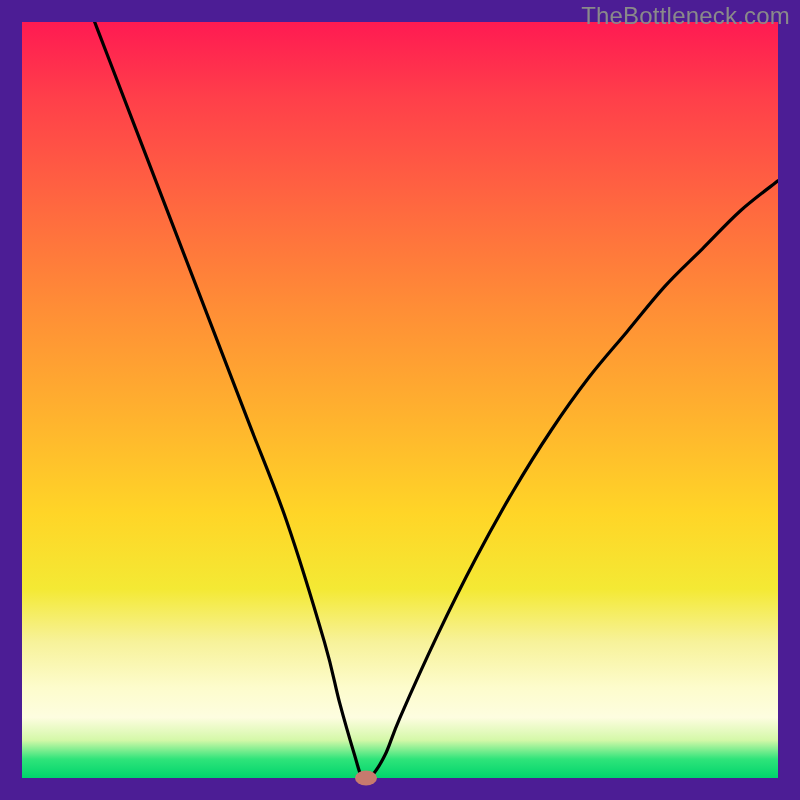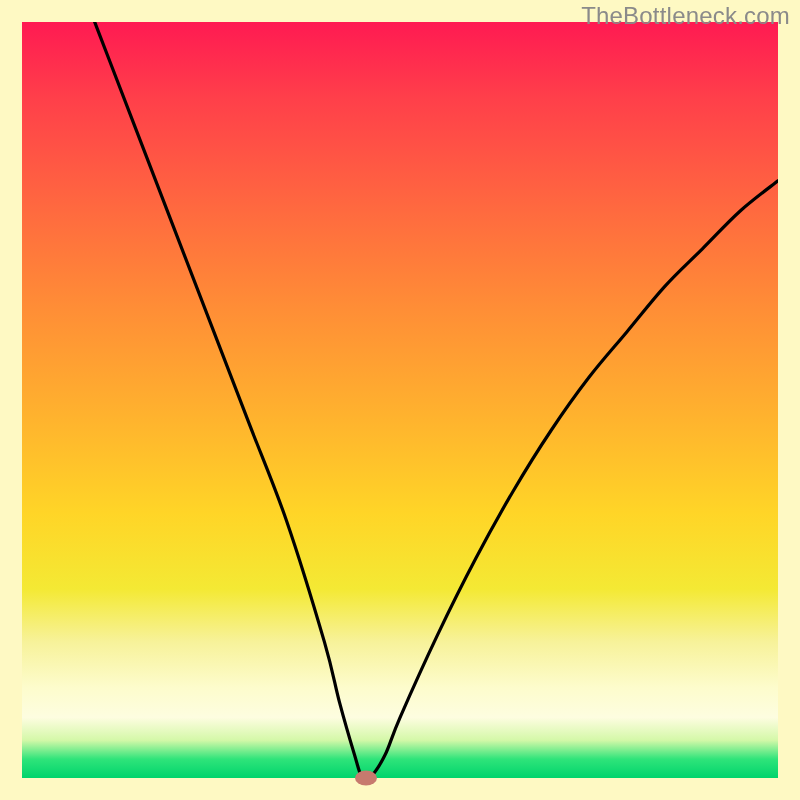--- a/index.html
+++ b/index.html
@@ -9,21 +9,21 @@
     height: 800px;
     background: #000;
     overflow: hidden;
   }
   .frame {
     position: absolute;
     left: 0;
     top: 0;
     width: 800px;
     height: 800px;
-    background: #fef9c3;
+    background: #4c1d95;
   }
   .plot {
     position: absolute;
     left: 22px;
     top: 22px;
     width: 756px;
     height: 756px;
     background: linear-gradient(to bottom,
       #ff1a52 0%,
       #ff3f4a 10%,

